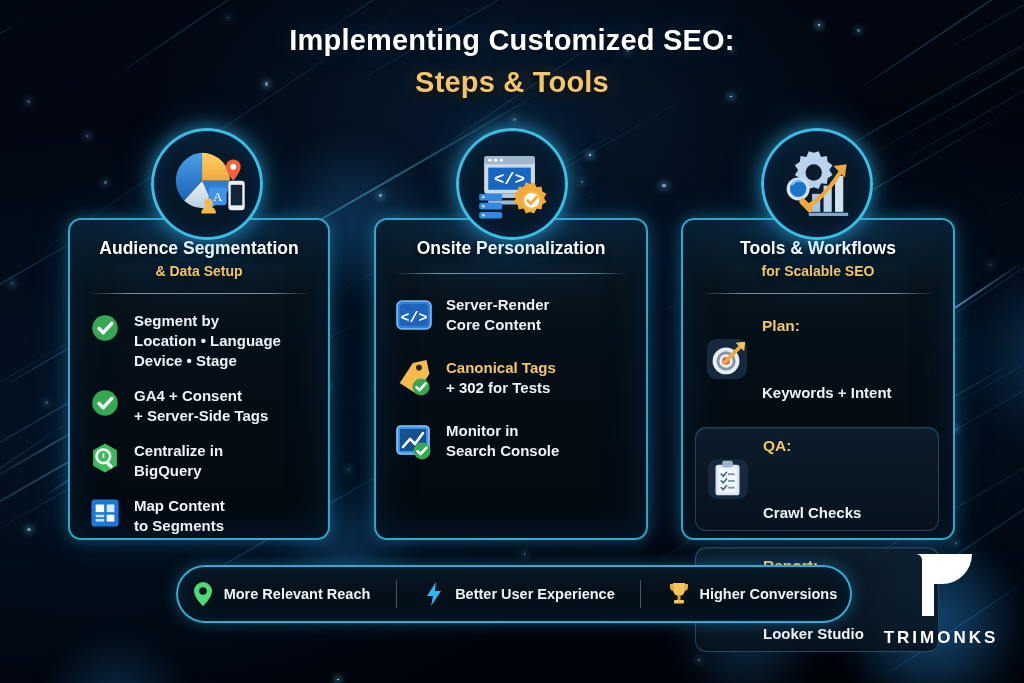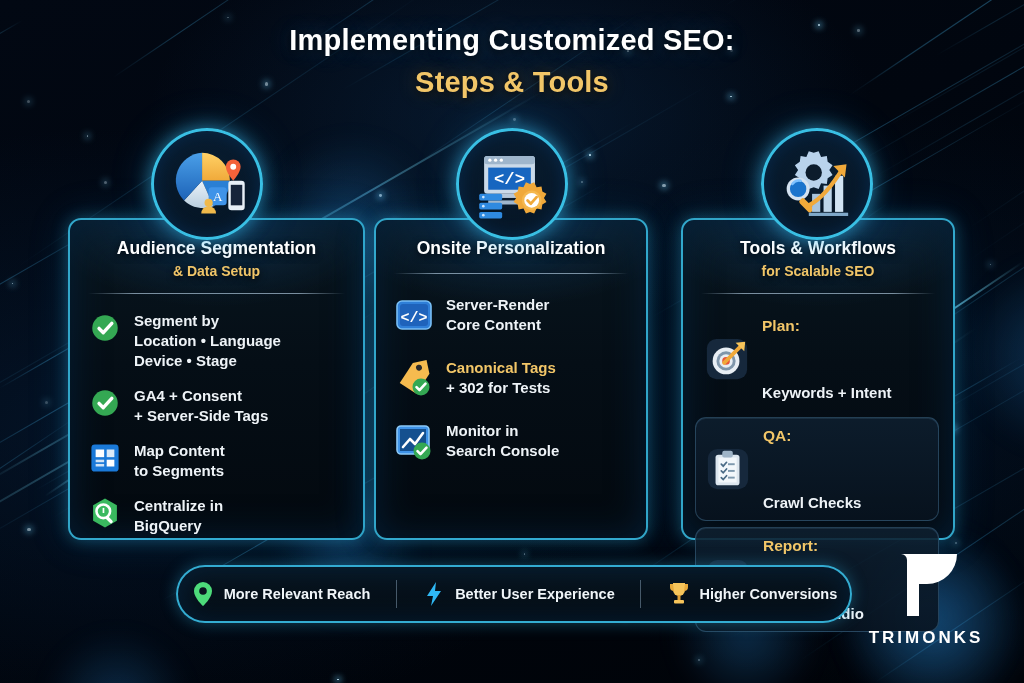--- a/index.html
+++ b/index.html
@@ -141,21 +141,21 @@
     box-shadow: 0 0 16px rgba(50,190,240,0.35), inset 0 0 26px rgba(6,34,60,0.85);
     display:flex; align-items:center; justify-content:space-around;
   }
   .foot-item { display:flex; align-items:center; gap: 9px; }
   .foot-item .fi { width: 24px; height: 26px; }
   .foot-item .fi svg { width:100%; height:100%; display:block; }
   .foot-item .ft { font-size: 14.5px; font-weight:700; color:#f0f5f9; white-space:nowrap; }
   .foot-sep { width:1px; height: 28px; background: rgba(150,180,205,0.45); }
 
   
-  .logo { position:absolute; z-index:6; right: 33px; top: 548px; width: 130px; text-align:center; }
+  .logo { position:absolute; z-index:6; right: 18px; top: 548px; width: 130px; text-align:center; }
   .logo svg { display:block; margin: 0 auto; }
   .logo-word {
     margin-top: 6px; font-size: 17px; font-weight: 700; color:#ffffff;
     letter-spacing: 3px; text-align:center;
   }
 </style>
 </head>
 <body>
 
 <div id="stage">
@@ -360,21 +360,21 @@
         <rect x="72" y="40" width="10" height="44" fill="#d2e4f3"></rect>
         <rect x="40" y="85" width="48" height="4" fill="#7fa8c9"></rect>
       </g>
       <g>
         <path d="M40 76 Q60 66 82 30" stroke="#f0a93a" stroke-width="5" fill="none" stroke-linecap="round"></path>
         <path d="M70 28 L86 26 L84 42 Z" fill="#f0a93a"></path>
       </g>
     </svg>
   </div>
 
-  <div class="card" style="left:68px; top:218px; width:297px; height:322px;">
+  <div class="card" style="left:68px; top:218px; width:262px; height:322px;">
     <div class="card-head">
       <div class="card-t1">Audience Segmentation</div>
       <div class="card-t2">&amp; Data Setup</div>
     </div>
     <div class="divider"></div>
     <div class="items" style="gap:14px;">
 
       <div class="item">
         <span class="item-ic">
           <svg viewBox="0 0 40 40">
@@ -392,55 +392,55 @@
       <div class="item">
         <span class="item-ic">
           <svg viewBox="0 0 40 40">
               <circle cx="20" cy="20" r="15" fill="#34a853"></circle>
               <path d="M13 20.5 l5 5 10-11" stroke="#fff" stroke-width="4" fill="none" stroke-linecap="round" stroke-linejoin="round"></path>
             </svg>
         </span>
         <span class="item-txt">
           <span class="ln">GA4 + Consent</span>
           <span class="ln">+ Server-Side Tags</span>
+        </span>
+      </div>
+
+      <div class="item">
+        <span class="item-ic">
+          <svg viewBox="0 0 40 40">
+            <path d="M20 3 L34 11 L34 29 L20 37 L6 29 L6 11 Z" fill="#3ab95f"></path>
+            <circle cx="18" cy="18" r="8" fill="none" stroke="#fff" stroke-width="3"></circle>
+            <rect x="17.2" y="14" width="2" height="6" fill="#fff"></rect>
+            <rect x="23" y="23" width="4" height="10" rx="2" transform="rotate(-45 25 28)" fill="#fff"></rect>
+          </svg>
+        </span>
+        <span class="item-txt">
+          <span class="ln">Centralize in</span>
+          <span class="ln">BigQuery</span>
         </span>
       </div>
 
       <div class="item">
         <span class="item-ic">
           <svg viewBox="0 0 40 40">
             <rect x="4" y="4" width="32" height="32" rx="4" fill="#1a79d8"></rect>
             <rect x="9" y="10" width="10" height="9" fill="#fff"></rect>
             <rect x="22" y="10" width="9" height="9" fill="#dbeaf8"></rect>
             <rect x="9" y="22" width="10" height="3" fill="#cfe3f6"></rect>
             <rect x="9" y="27" width="10" height="3" fill="#cfe3f6"></rect>
             <rect x="22" y="22" width="9" height="8" fill="#fff"></rect>
           </svg>
         </span>
         <span class="item-txt">
           <span class="ln">Map Content</span>
           <span class="ln">to Segments</span>
         </span>
       </div>
 
-      <div class="item">
-        <span class="item-ic">
-          <svg viewBox="0 0 40 40">
-            <path d="M20 3 L34 11 L34 29 L20 37 L6 29 L6 11 Z" fill="#3ab95f"></path>
-            <circle cx="18" cy="18" r="8" fill="none" stroke="#fff" stroke-width="3"></circle>
-            <rect x="17.2" y="14" width="2" height="6" fill="#fff"></rect>
-            <rect x="23" y="23" width="4" height="10" rx="2" transform="rotate(-45 25 28)" fill="#fff"></rect>
-          </svg>
-        </span>
-        <span class="item-txt">
-          <span class="ln">Centralize in</span>
-          <span class="ln">BigQuery</span>
-        </span>
-      </div>
-
     </div>
   </div>
 
   <div class="card" style="left:374px; top:218px; width:274px; height:322px;">
     <div class="card-head">
       <div class="card-t1">Onsite Personalization</div>
     </div>
     <div class="divider"></div>
     <div class="items" style="gap:22px; padding-top:20px;">
 
@@ -491,21 +491,21 @@
 
     </div>
   </div>
 
   <div class="card" style="left:681px; top:218px; width:274px; height:322px;">
     <div class="card-head">
       <div class="card-t1">Tools &amp; Workflows</div>
       <div class="card-t2">for Scalable SEO</div>
     </div>
     <div class="divider"></div>
-    <div class="items" style="gap:6px; padding:14px 14px 0 12px;">
+    <div class="items" style="gap:16px; padding:14px 14px 0 12px;">
 
       <div class="pill">
         <span class="pill-ic">
           <svg viewBox="0 0 48 48">
             <rect x="3" y="3" width="42" height="42" rx="10" fill="#16283c"></rect>
             <circle cx="23" cy="26" r="14" fill="#e8eef4"></circle>
             <circle cx="23" cy="26" r="10" fill="#7f96ab"></circle>
             <circle cx="23" cy="26" r="7" fill="#e8eef4"></circle>
             <circle cx="23" cy="26" r="4" fill="#e8563a"></circle>
             <path d="M21 28 L40 9" stroke="#f0a93a" stroke-width="4" stroke-linecap="round"></path>

